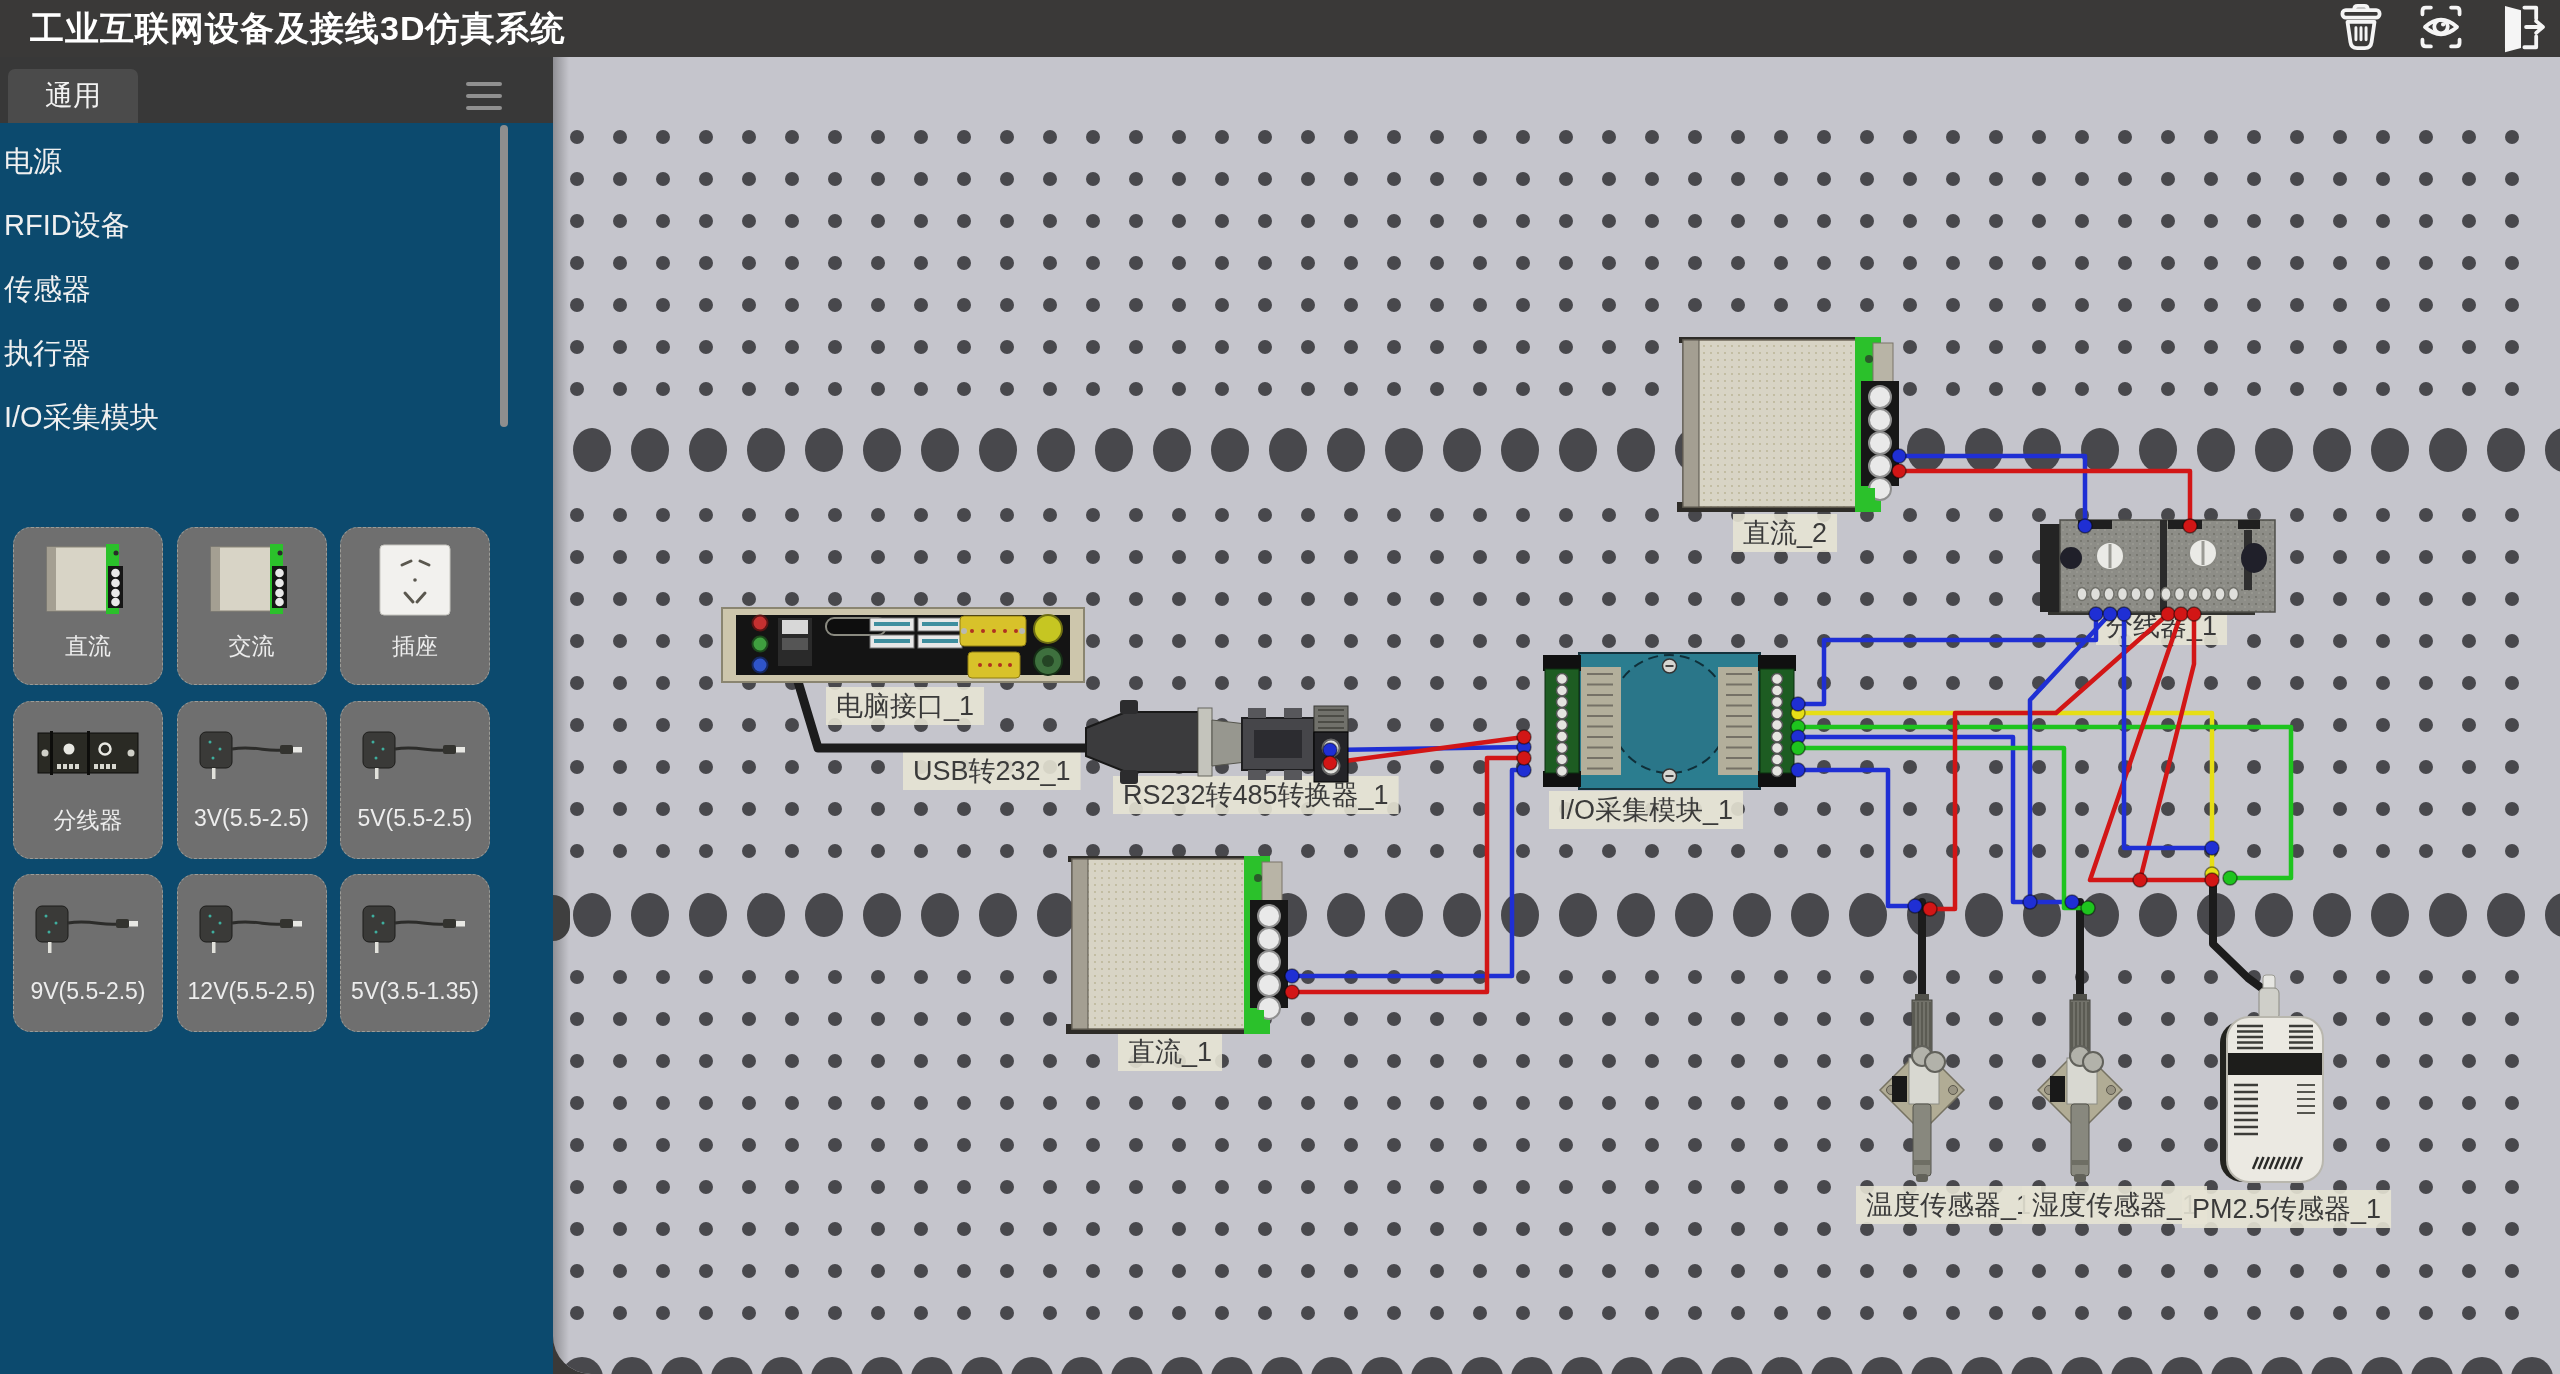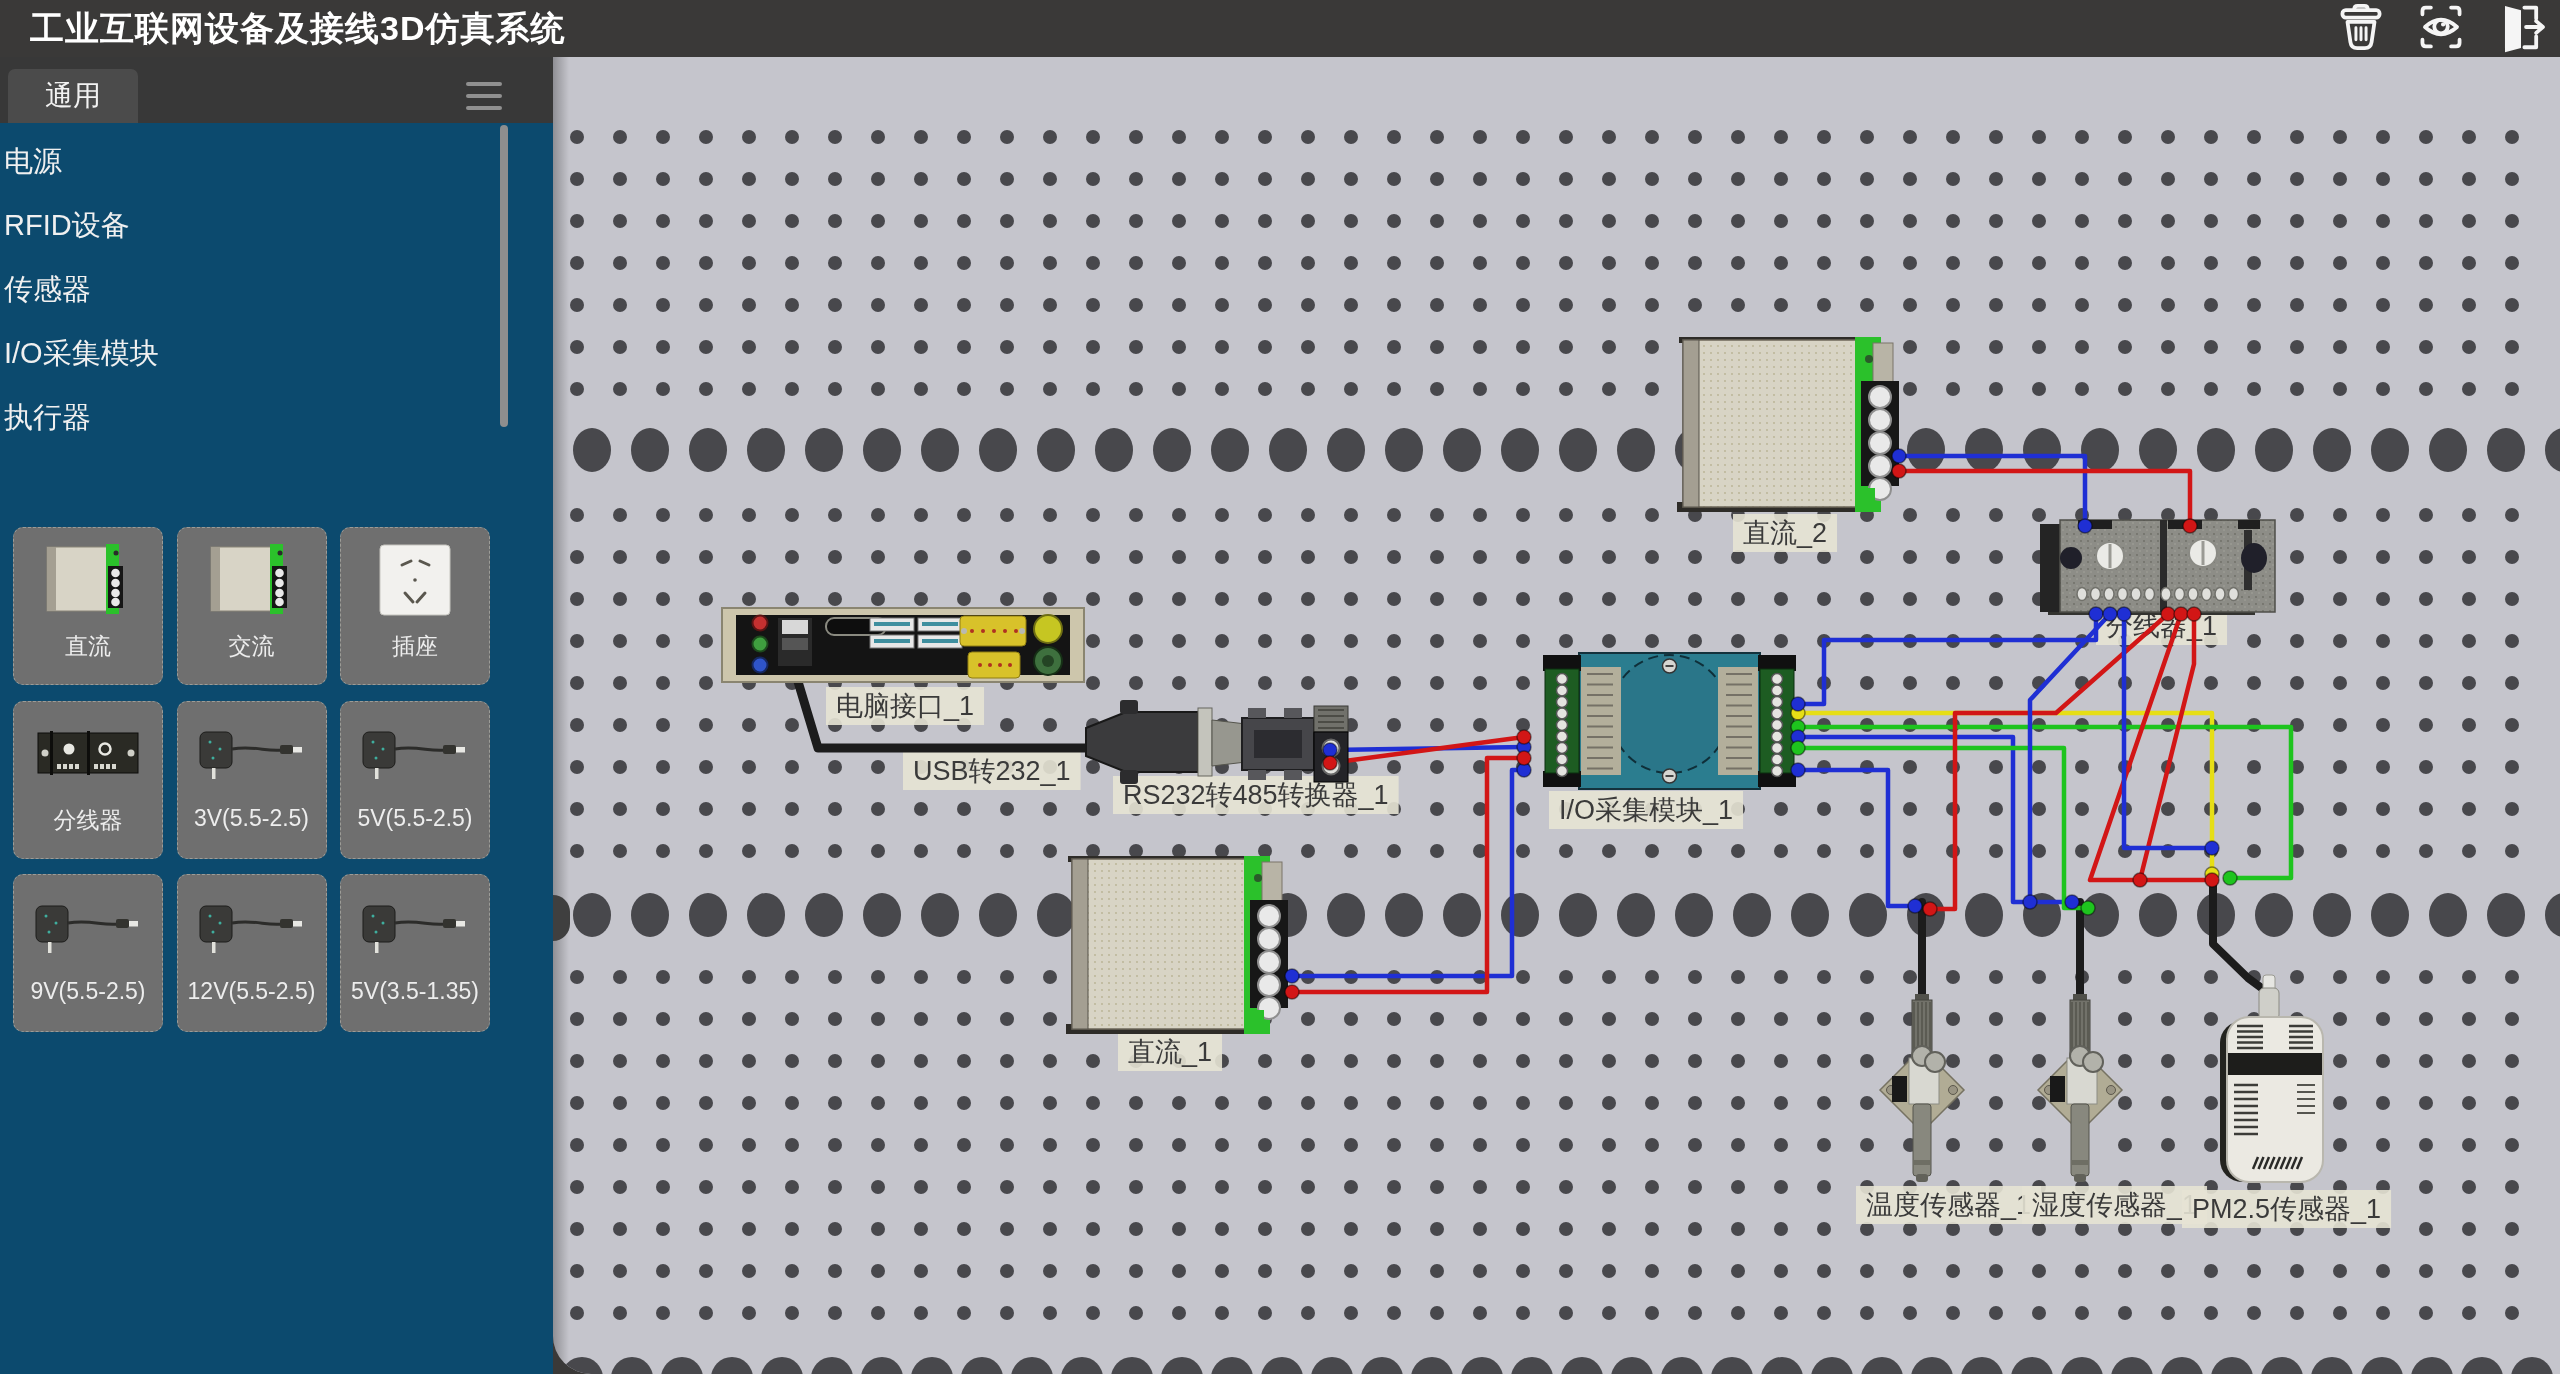--- a/index.html
+++ b/index.html
@@ -16,21 +16,21 @@
   #tabrow{position:absolute;left:0;top:0;width:553px;height:66px;background:#383838;}
   #tab-general{position:absolute;left:8px;top:12px;width:130px;height:54px;background:#4b4b4b;
        border-radius:7px 7px 0 0;color:#f2f2f2;font-size:28px;display:flex;align-items:center;justify-content:center;cursor:pointer;}
   #hamburger{position:absolute;left:466px;top:25px;width:36px;height:30px;cursor:pointer;}
   #hamburger div{height:4px;background:#909090;margin-bottom:8px;border-radius:2px;}
   #menu{position:absolute;left:0;top:72px;width:553px;}
   .menu-item{height:64px;line-height:64px;padding-left:4px;font-size:29px;color:#f0f0f0;cursor:pointer;}
   #menu-scrollbar{position:absolute;left:500px;top:68px;width:8px;height:302px;background:#8e8e8e;border-radius:4px;cursor:pointer;}
   #tiles{position:absolute;left:0;top:0;width:553px;}
   .tile{position:absolute;width:150px;height:158px;background:#6f6f6f;border:1px dashed rgba(210,210,200,0.45);
-        border-radius:10px;box-sizing:border-box;cursor:pointer;}
+        border-radius:18px;box-sizing:border-box;cursor:pointer;}
   .tile-icon{height:103px;display:flex;align-items:center;justify-content:center;}
   .tile-label{text-align:center;font-size:23px;color:#ededed;white-space:nowrap;}
   #panel-handle{position:absolute;left:553px;top:895px;width:17px;height:46px;background:#3f3f3f;
         border-radius:0 23px 23px 0;z-index:21;cursor:pointer;}
   
   #canvas{position:absolute;left:553px;top:57px;width:2007px;height:1317px;background:#c5c5cc;
         border-bottom-left-radius:38px;overflow:hidden;padding-left:40px;}
   #canvas-shadow{position:absolute;left:0;top:0;width:16px;height:100%;
         background:linear-gradient(90deg,rgba(0,0,0,0.28),rgba(0,0,0,0));pointer-events:none;}
   #scene{position:absolute;left:0;top:0;}
@@ -80,22 +80,22 @@
     <div id="tab-general">通用</div>
     <div id="hamburger">
         <div></div>
         <div></div>
         <div></div>
       </div>
     <div id="menu">
         <div class="menu-item">电源</div>
         <div class="menu-item">RFID设备</div>
         <div class="menu-item">传感器</div>
+        <div class="menu-item">执行器</div>
         <div class="menu-item">I/O采集模块</div>
-        <div class="menu-item">执行器</div>
       </div>
     <div id="menu-scrollbar"></div>
     <div id="tiles">
         <div class="tile" style="left: 13px; top: 470px;">
           <div class="tile-icon">
             <svg width="92" height="80" viewBox="0 0 92 80">
               <rect x="5" y="7" width="61" height="64" fill="#d8d4c6" stroke="#8a8578"></rect>
               <rect x="5" y="7" width="9" height="64" fill="#a49f92"></rect>
               <rect x="64" y="4" width="13" height="70" fill="#2bc12b"></rect>
               <rect x="66" y="26" width="15" height="42" fill="#161616"></rect>

